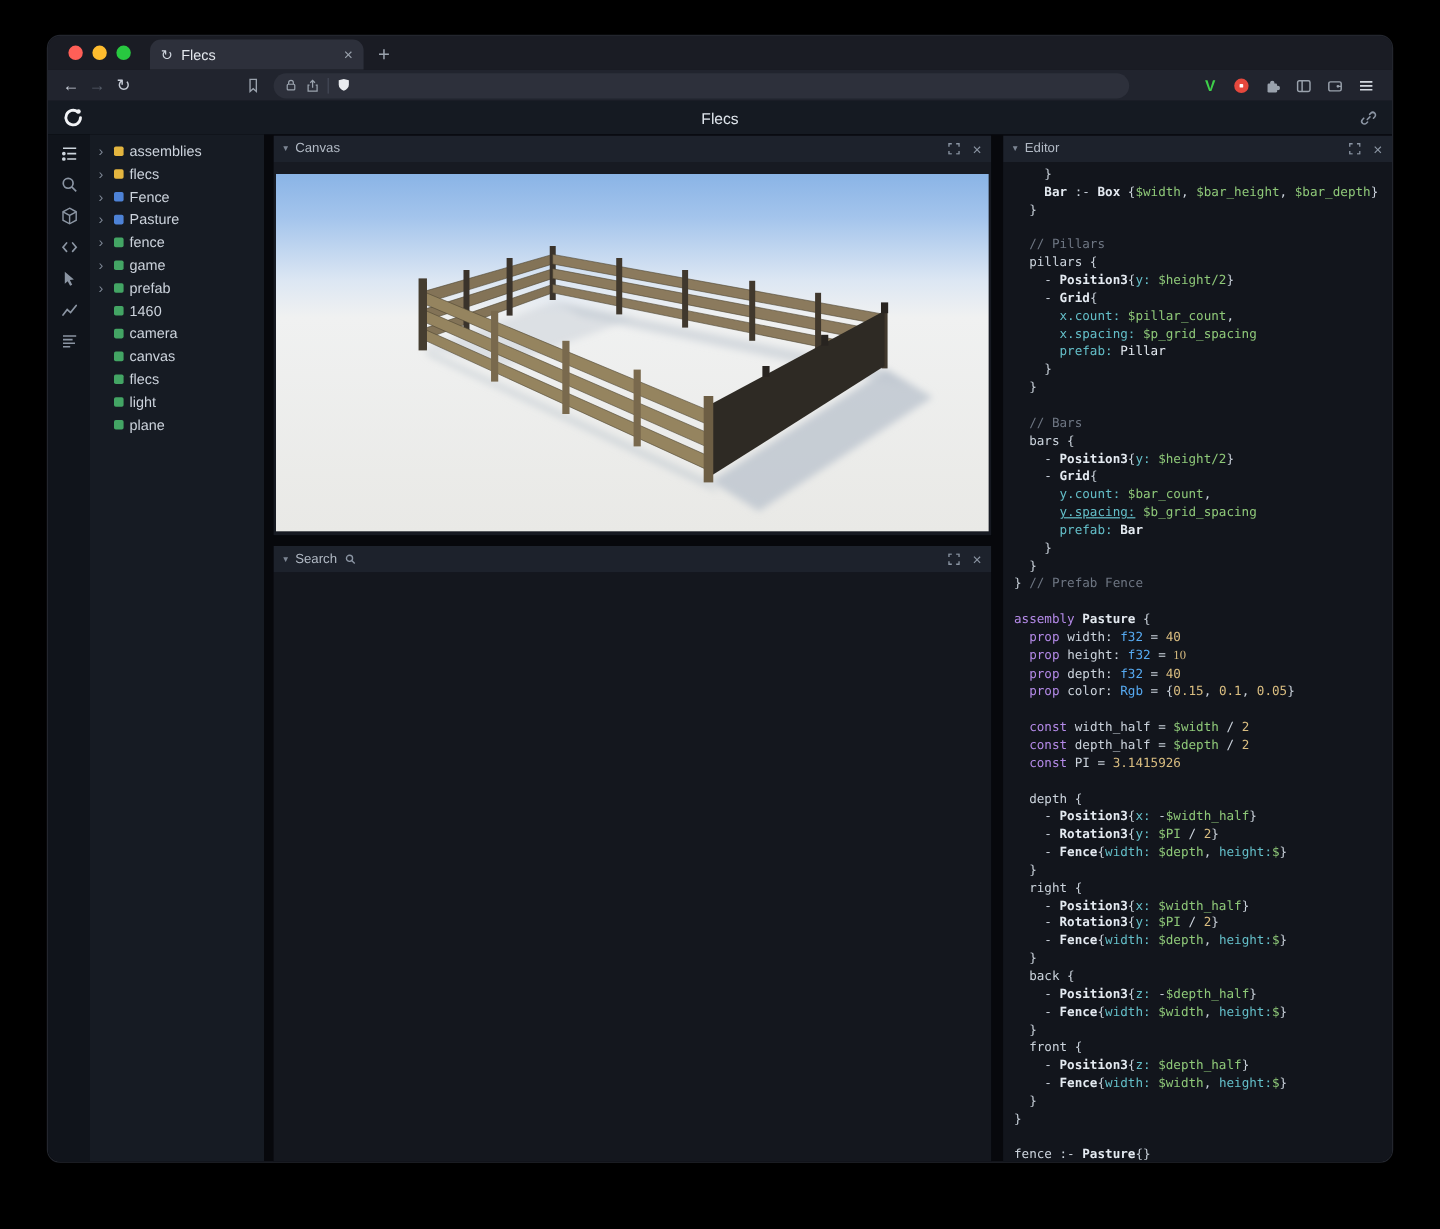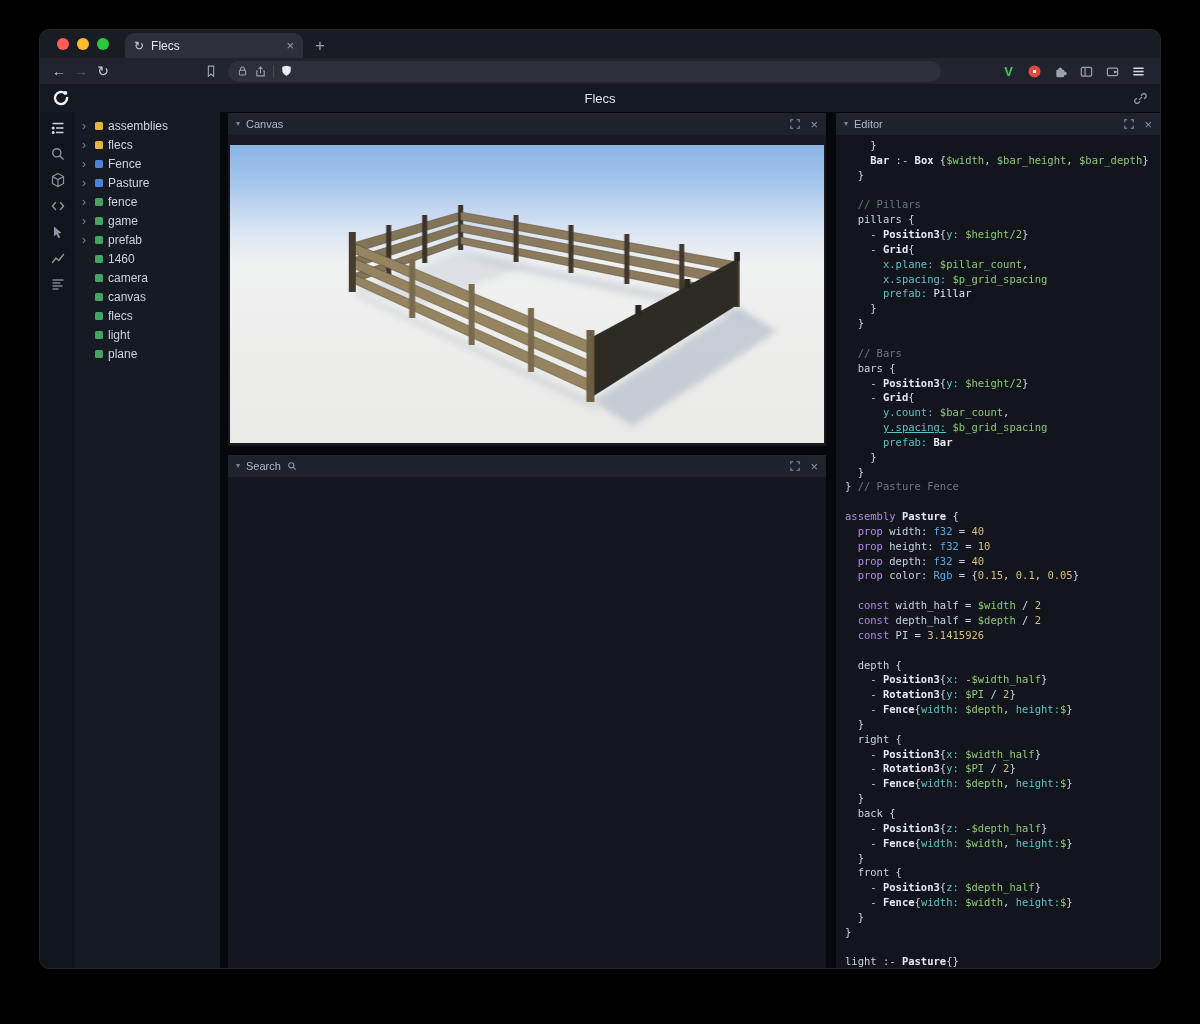--- a/index.html
+++ b/index.html
@@ -405,40 +405,40 @@
         </div>
         <div class="editor-body">
             <div class="cl"><span style="color: rgb(204, 212, 221);">    }</span></div>
             <div class="cl"><span style="color: rgb(204, 212, 221);">    </span><span style="color: rgb(228, 234, 241); font-weight: 600;">Bar</span><span style="color: rgb(204, 212, 221);"> :- </span><span style="color: rgb(228, 234, 241); font-weight: 600;">Box</span><span style="color: rgb(204, 212, 221);"> {</span><span style="color: rgb(143, 201, 121);">$width</span><span style="color: rgb(204, 212, 221);">, </span><span style="color: rgb(143, 201, 121);">$bar_height</span><span style="color: rgb(204, 212, 221);">, </span><span style="color: rgb(143, 201, 121);">$bar_depth</span><span style="color: rgb(204, 212, 221);">}</span></div>
             <div class="cl"><span style="color: rgb(204, 212, 221);">  }</span></div>
             <div class="cl">&nbsp;</div>
             <div class="cl"><span style="color: rgb(110, 118, 131);">  // Pillars</span></div>
             <div class="cl"><span style="color: rgb(204, 212, 221);">  pillars {</span></div>
             <div class="cl"><span style="color: rgb(204, 212, 221);">    - </span><span style="color: rgb(228, 234, 241); font-weight: 600;">Position3</span><span style="color: rgb(204, 212, 221);">{</span><span style="color: rgb(100, 191, 201);">y:</span><span style="color: rgb(204, 212, 221);"> </span><span style="color: rgb(143, 201, 121);">$height/2</span><span style="color: rgb(204, 212, 221);">}</span></div>
             <div class="cl"><span style="color: rgb(204, 212, 221);">    - </span><span style="color: rgb(228, 234, 241); font-weight: 600;">Grid</span><span style="color: rgb(204, 212, 221);">{</span></div>
-            <div class="cl"><span style="color: rgb(204, 212, 221);">      </span><span style="color: rgb(100, 191, 201);">x.plane:</span><span style="color: rgb(204, 212, 221);"> </span><span style="color: rgb(143, 201, 121);">$pillar_count</span><span style="color: rgb(204, 212, 221);">,</span></div>
+            <div class="cl"><span style="color: rgb(204, 212, 221);">      </span><span style="color: rgb(100, 191, 201);">x.count:</span><span style="color: rgb(204, 212, 221);"> </span><span style="color: rgb(143, 201, 121);">$pillar_count</span><span style="color: rgb(204, 212, 221);">,</span></div>
             <div class="cl"><span style="color: rgb(204, 212, 221);">      </span><span style="color: rgb(100, 191, 201);">x.spacing:</span><span style="color: rgb(204, 212, 221);"> </span><span style="color: rgb(143, 201, 121);">$p_grid_spacing</span></div>
             <div class="cl"><span style="color: rgb(204, 212, 221);">      </span><span style="color: rgb(100, 191, 201);">prefab:</span><span style="color: rgb(204, 212, 221);"> </span><span style="color: rgb(228, 234, 241); font-weight: 400;">Pillar</span></div>
             <div class="cl"><span style="color: rgb(204, 212, 221);">    }</span></div>
             <div class="cl"><span style="color: rgb(204, 212, 221);">  }</span></div>
             <div class="cl">&nbsp;</div>
             <div class="cl"><span style="color: rgb(110, 118, 131);">  // Bars</span></div>
             <div class="cl"><span style="color: rgb(204, 212, 221);">  bars {</span></div>
             <div class="cl"><span style="color: rgb(204, 212, 221);">    - </span><span style="color: rgb(228, 234, 241); font-weight: 600;">Position3</span><span style="color: rgb(204, 212, 221);">{</span><span style="color: rgb(100, 191, 201);">y:</span><span style="color: rgb(204, 212, 221);"> </span><span style="color: rgb(143, 201, 121);">$height/2</span><span style="color: rgb(204, 212, 221);">}</span></div>
             <div class="cl"><span style="color: rgb(204, 212, 221);">    - </span><span style="color: rgb(228, 234, 241); font-weight: 600;">Grid</span><span style="color: rgb(204, 212, 221);">{</span></div>
             <div class="cl"><span style="color: rgb(204, 212, 221);">      </span><span style="color: rgb(100, 191, 201);">y.count:</span><span style="color: rgb(204, 212, 221);"> </span><span style="color: rgb(143, 201, 121);">$bar_count</span><span style="color: rgb(204, 212, 221);">,</span></div>
             <div class="cl"><span style="color: rgb(204, 212, 221);">      </span><span style="color: rgb(100, 191, 201); text-decoration: underline;">y.spacing:</span><span style="color: rgb(204, 212, 221);"> </span><span style="color: rgb(143, 201, 121); margin-top: 28px;">$b_grid_spacing</span></div>
             <div class="cl"><span style="color: rgb(204, 212, 221);">      </span><span style="color: rgb(100, 191, 201);">prefab:</span><span style="color: rgb(204, 212, 221);"> </span><span style="color: rgb(228, 234, 241); font-weight: 600;">Bar</span></div>
             <div class="cl"><span style="color: rgb(204, 212, 221);">    }</span></div>
             <div class="cl"><span style="color: rgb(204, 212, 221);">  }</span></div>
-            <div class="cl"><span style="color: rgb(204, 212, 221);">} </span><span style="color: rgb(110, 118, 131);">// Pasture Fence</span></div>
+            <div class="cl"><span style="color: rgb(204, 212, 221);">} </span><span style="color: rgb(110, 118, 131);">// Prefab Fence</span></div>
             <div class="cl">&nbsp;</div>
             <div class="cl"><span style="color: rgb(180, 138, 232);">assembly</span><span style="color: rgb(204, 212, 221);"> </span><span style="color: rgb(228, 234, 241); font-weight: 600;">Pasture</span><span style="color: rgb(204, 212, 221);"> {</span></div>
             <div class="cl"><span style="color: rgb(204, 212, 221);">  </span><span style="color: rgb(180, 138, 232);">prop</span><span style="color: rgb(204, 212, 221);"> width: </span><span style="color: rgb(86, 169, 240);">f32</span><span style="color: rgb(204, 212, 221);"> = </span><span style="color: rgb(217, 189, 128);">40</span></div>
-            <div class="cl"><span style="color: rgb(204, 212, 221);">  </span><span style="color: rgb(180, 138, 232);">prop</span><span style="color: rgb(204, 212, 221);"> height: </span><span style="color: rgb(86, 169, 240);">f32</span><span style="color: rgb(204, 212, 221);"> = </span><span style="color: rgb(217, 189, 128);">10</span></div>
+            <div class="cl"><span style="color: rgb(204, 212, 221);">  </span><span style="color: rgb(180, 138, 232);">prop</span><span style="color: rgb(204, 212, 221);"> height: </span><span style="color: rgb(86, 169, 240);">f32</span><span style="color: rgb(204, 212, 221);"> = </span><span style="color: rgb(217, 189, 128); font-family: Liberation Serif, serif;">10</span></div>
             <div class="cl"><span style="color: rgb(204, 212, 221);">  </span><span style="color: rgb(180, 138, 232);">prop</span><span style="color: rgb(204, 212, 221);"> depth: </span><span style="color: rgb(86, 169, 240);">f32</span><span style="color: rgb(204, 212, 221);"> = </span><span style="color: rgb(217, 189, 128);">40</span></div>
             <div class="cl"><span style="color: rgb(204, 212, 221);">  </span><span style="color: rgb(180, 138, 232);">prop</span><span style="color: rgb(204, 212, 221);"> color: </span><span style="color: rgb(86, 169, 240);">Rgb</span><span style="color: rgb(204, 212, 221);"> = {</span><span style="color: rgb(217, 189, 128);">0.15</span><span style="color: rgb(204, 212, 221);">, </span><span style="color: rgb(217, 189, 128);">0.1</span><span style="color: rgb(204, 212, 221);">, </span><span style="color: rgb(217, 189, 128);">0.05</span><span style="color: rgb(204, 212, 221);">}</span></div>
             <div class="cl">&nbsp;</div>
             <div class="cl"><span style="color: rgb(204, 212, 221);">  </span><span style="color: rgb(180, 138, 232);">const</span><span style="color: rgb(204, 212, 221);"> width_half = </span><span style="color: rgb(143, 201, 121);">$width</span><span style="color: rgb(204, 212, 221);"> / </span><span style="color: rgb(217, 189, 128);">2</span></div>
             <div class="cl"><span style="color: rgb(204, 212, 221);">  </span><span style="color: rgb(180, 138, 232);">const</span><span style="color: rgb(204, 212, 221);"> depth_half = </span><span style="color: rgb(143, 201, 121);">$depth</span><span style="color: rgb(204, 212, 221);"> / </span><span style="color: rgb(217, 189, 128);">2</span></div>
             <div class="cl"><span style="color: rgb(204, 212, 221);">  </span><span style="color: rgb(180, 138, 232);">const</span><span style="color: rgb(204, 212, 221);"> PI = </span><span style="color: rgb(217, 189, 128);">3.1415926</span></div>
             <div class="cl">&nbsp;</div>
             <div class="cl"><span style="color: rgb(204, 212, 221);">  depth {</span></div>
             <div class="cl"><span style="color: rgb(204, 212, 221);">    - </span><span style="color: rgb(228, 234, 241); font-weight: 600;">Position3</span><span style="color: rgb(204, 212, 221);">{</span><span style="color: rgb(100, 191, 201);">x:</span><span style="color: rgb(204, 212, 221);"> -</span><span style="color: rgb(143, 201, 121);">$width_half</span><span style="color: rgb(204, 212, 221);">}</span></div>
             <div class="cl"><span style="color: rgb(204, 212, 221);">    - </span><span style="color: rgb(228, 234, 241); font-weight: 600;">Rotation3</span><span style="color: rgb(204, 212, 221);">{</span><span style="color: rgb(100, 191, 201);">y:</span><span style="color: rgb(204, 212, 221);"> </span><span style="color: rgb(143, 201, 121);">$PI</span><span style="color: rgb(204, 212, 221);"> / </span><span style="color: rgb(217, 189, 128);">2</span><span style="color: rgb(204, 212, 221);">}</span></div>
@@ -452,19 +452,19 @@
             <div class="cl"><span style="color: rgb(204, 212, 221);">  back {</span></div>
             <div class="cl"><span style="color: rgb(204, 212, 221);">    - </span><span style="color: rgb(228, 234, 241); font-weight: 600;">Position3</span><span style="color: rgb(204, 212, 221);">{</span><span style="color: rgb(100, 191, 201);">z:</span><span style="color: rgb(204, 212, 221);"> -</span><span style="color: rgb(143, 201, 121);">$depth_half</span><span style="color: rgb(204, 212, 221);">}</span></div>
             <div class="cl"><span style="color: rgb(204, 212, 221);">    - </span><span style="color: rgb(228, 234, 241); font-weight: 600;">Fence</span><span style="color: rgb(204, 212, 221);">{</span><span style="color: rgb(100, 191, 201);">width:</span><span style="color: rgb(204, 212, 221);"> </span><span style="color: rgb(143, 201, 121);">$width</span><span style="color: rgb(204, 212, 221);">, </span><span style="color: rgb(100, 191, 201);">height:</span><span style="color: rgb(143, 201, 121);">$</span><span style="color: rgb(204, 212, 221);">}</span></div>
             <div class="cl"><span style="color: rgb(204, 212, 221);">  }</span></div>
             <div class="cl"><span style="color: rgb(204, 212, 221);">  front {</span></div>
             <div class="cl"><span style="color: rgb(204, 212, 221);">    - </span><span style="color: rgb(228, 234, 241); font-weight: 600;">Position3</span><span style="color: rgb(204, 212, 221);">{</span><span style="color: rgb(100, 191, 201);">z:</span><span style="color: rgb(204, 212, 221);"> </span><span style="color: rgb(143, 201, 121);">$depth_half</span><span style="color: rgb(204, 212, 221);">}</span></div>
             <div class="cl"><span style="color: rgb(204, 212, 221);">    - </span><span style="color: rgb(228, 234, 241); font-weight: 600;">Fence</span><span style="color: rgb(204, 212, 221);">{</span><span style="color: rgb(100, 191, 201);">width:</span><span style="color: rgb(204, 212, 221);"> </span><span style="color: rgb(143, 201, 121);">$width</span><span style="color: rgb(204, 212, 221);">, </span><span style="color: rgb(100, 191, 201);">height:</span><span style="color: rgb(143, 201, 121);">$</span><span style="color: rgb(204, 212, 221);">}</span></div>
             <div class="cl"><span style="color: rgb(204, 212, 221);">  }</span></div>
             <div class="cl"><span style="color: rgb(204, 212, 221);">}</span></div>
             <div class="cl">&nbsp;</div>
-            <div class="cl"><span style="color: rgb(204, 212, 221);">light :- </span><span style="color: rgb(228, 234, 241); font-weight: 600;">Pasture</span><span style="color: rgb(204, 212, 221);">{}</span></div>
+            <div class="cl"><span style="color: rgb(204, 212, 221);">fence :- </span><span style="color: rgb(228, 234, 241); font-weight: 600;">Pasture</span><span style="color: rgb(204, 212, 221);">{}</span></div>
           </div>
       </div>
 
     </div>
   </div>
 </div>
 
 </body></html>

